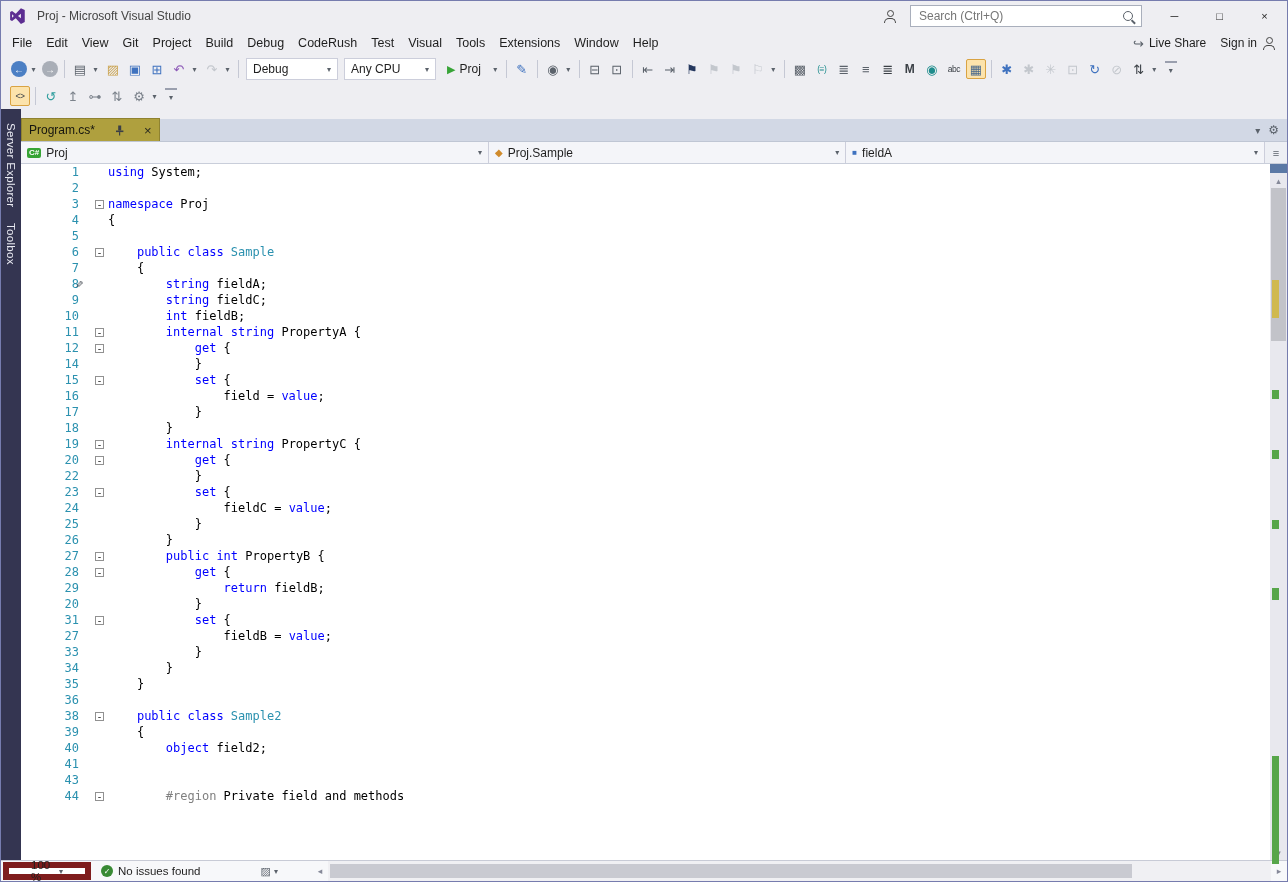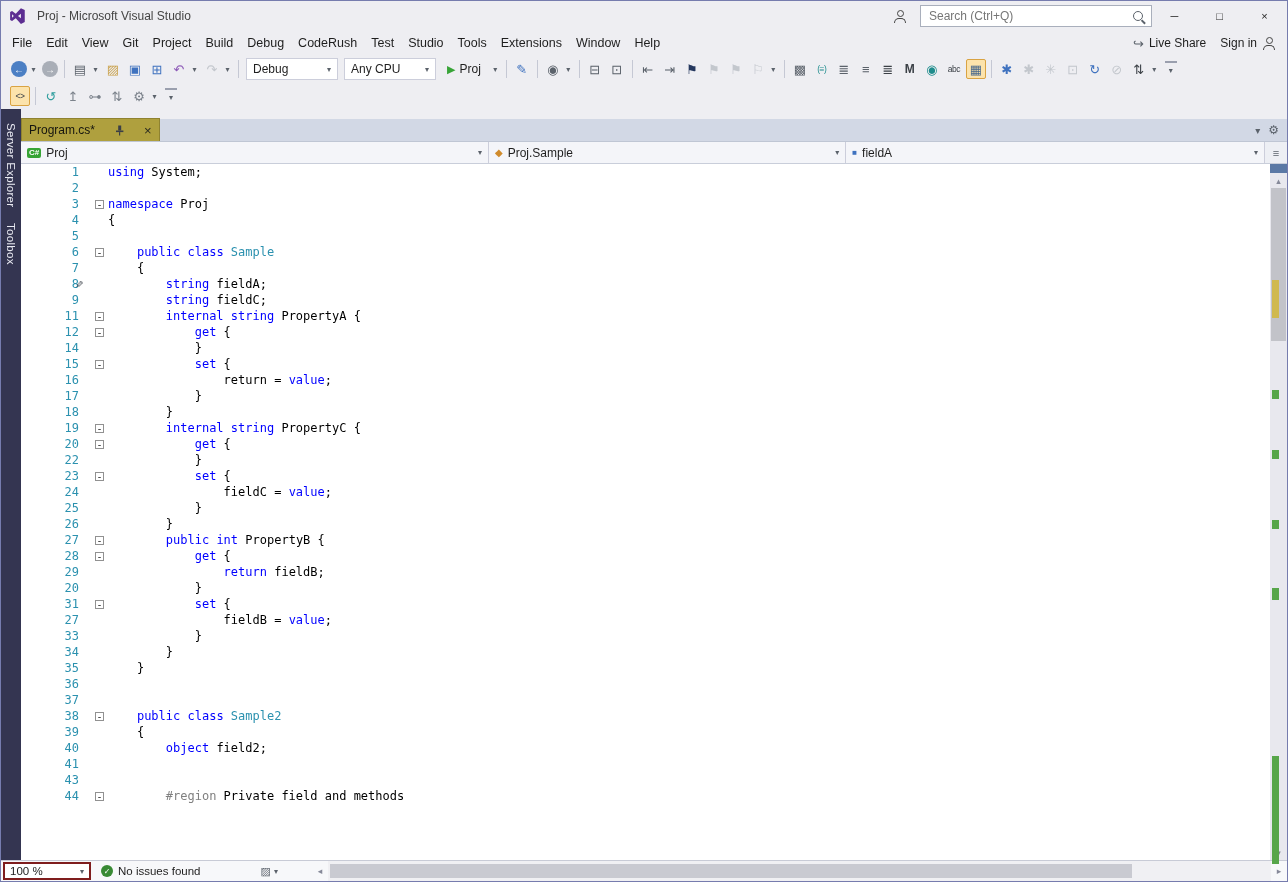--- a/index.html
+++ b/index.html
@@ -5,21 +5,21 @@
   html,body{margin:0;padding:0;background:#fff;}
   body{width:1288px;height:882px;overflow:hidden;font-family:"Liberation Sans",sans-serif;-webkit-font-smoothing:antialiased;}
   .window{width:1286px;height:880px;border:1px solid #767CAE;background:#EEEEF2;display:flex;flex-direction:column;box-sizing:content-box;}
 
   
   .titlebar{height:30px;display:flex;align-items:center;flex:none;}
   .vs-logo{width:26px;height:24px;display:flex;align-items:center;justify-content:center;margin-left:4px;}
   .title-text{font-size:12px;color:#444;margin-left:6px;white-space:nowrap;}
   .title-spacer{flex:1;}
   .feedback{width:26px;height:22px;display:flex;align-items:center;justify-content:center;margin-right:8px;}
-  .search-box{width:218px;height:20px;background:#fff;border:1px solid #A9AFBC;display:flex;align-items:center;padding:0 6px;}
+  .search-box{width:218px;height:20px;background:#fff;border:1px solid #A9AFBC;display:flex;align-items:center;padding:0 6px;margin-right:10px;}
   .search-box input{border:none;outline:none;flex:1;font-size:12px;color:#333;font-family:"Liberation Sans",sans-serif;background:transparent;}
   .search-box input::placeholder{color:#767676;}
   .mag{width:8px;height:8px;border:1.5px solid #5B626B;border-radius:50%;position:relative;flex:none;margin-right:2px;}
   .mag::after{content:"";position:absolute;width:5px;height:1.5px;background:#5B626B;transform:rotate(45deg);right:-4px;bottom:-2px;}
   .win-btns{display:flex;height:30px;}
   .win-btn{width:45px;height:30px;display:flex;align-items:center;justify-content:center;font-size:11px;color:#1E1E1E;cursor:default;}
 
   
   .menubar{height:24px;display:flex;align-items:center;padding-left:4px;flex:none;font-size:12.5px;color:#1E1E1E;}
   .menu-item{padding:3px 7px;white-space:nowrap;}
@@ -94,21 +94,21 @@
   
   .v-scrollbar{width:17px;flex:none;background:#E8E8EE;display:flex;flex-direction:column;}
   .scroll-grip{height:9px;background:#5B79A5;flex:none;}
   .scroll-arrow{height:15px;display:flex;align-items:center;justify-content:center;font-size:9px;color:#868999;flex:none;}
   .scroll-track{flex:1;position:relative;}
   .scroll-thumb{position:absolute;left:1px;right:1px;background:#C2C3C9;}
   .scroll-mark{position:absolute;left:2px;width:7px;}
 
   
   .statusbar{height:20px;background:#F7F8FA;border-top:1px solid #C8CBD6;display:flex;align-items:center;flex:none;font-size:11.5px;color:#1E1E1E;}
-  .zoom-combo{width:88px;height:18px;background:#fff;border:2px solid #7f1d1d;display:flex;align-items:center;justify-content:space-between;padding:0 5px;margin-left:2px;box-sizing:border-box;}
+  .zoom-combo{width:88px;height:18px;background:#fff;border:6px solid #7f1d1d;display:flex;align-items:center;justify-content:space-between;padding:0 22px;margin-left:2px;box-sizing:border-box;}
   .zoom-caret{font-size:8px;color:#5B626B;}
   .issues{display:flex;align-items:center;gap:5px;margin-left:10px;}
   .ok-circle{width:12px;height:12px;border-radius:50%;background:#388A34;color:#fff;font-size:8px;display:flex;align-items:center;justify-content:center;}
   .sb-filter{display:flex;align-items:center;gap:3px;margin-left:60px;color:#5B626B;font-size:11px;}
   .sb-filter .zoom-caret{font-size:8px;}
   .h-scrollbar{flex:1;display:flex;align-items:center;margin-left:34px;height:100%;}
   .h-arrow{width:16px;text-align:center;font-size:9px;color:#868999;}
   .h-track{flex:1;height:100%;position:relative;background:#F0F0F3;}
   .h-thumb{position:absolute;top:3px;bottom:3px;left:2px;width:85%;background:#C9CAD1;}
 </style>
@@ -143,21 +143,21 @@
     <div style="display:flex;">
         <div class="menu-item">File</div>
         <div class="menu-item">Edit</div>
         <div class="menu-item">View</div>
         <div class="menu-item">Git</div>
         <div class="menu-item">Project</div>
         <div class="menu-item">Build</div>
         <div class="menu-item">Debug</div>
         <div class="menu-item">CodeRush</div>
         <div class="menu-item">Test</div>
-        <div class="menu-item">Studio</div>
+        <div class="menu-item">Visual</div>
         <div class="menu-item">Tools</div>
         <div class="menu-item">Extensions</div>
         <div class="menu-item">Window</div>
         <div class="menu-item">Help</div>
       </div>
     <div class="menu-right">
       <div class="live-share">
         <span class="ls-icon">↪</span>
         <span>Live Share</span>
       </div>
@@ -348,20 +348,26 @@
               <div class="fold"></div>
               <div class="codecell"><span class="tk-p">        </span><span class="tk-k">string</span><span class="tk-p"> fieldA;</span></div>
             </div>
             <div class="ed-line">
               <div class="ln">9</div>
               <div class="gut"></div>
               <div class="fold"></div>
               <div class="codecell"><span class="tk-p">        </span><span class="tk-k">string</span><span class="tk-p"> fieldC;</span></div>
             </div>
             <div class="ed-line">
+              <div class="ln">10</div>
+              <div class="gut"></div>
+              <div class="fold"></div>
+              <div class="codecell"><span class="tk-p">        </span><span class="tk-k">int</span><span class="tk-p"> fieldB;</span></div>
+            </div>
+            <div class="ed-line">
               <div class="ln">11</div>
               <div class="gut"></div>
               <div class="fold">
                 <span class="fold-box">-</span>
               </div>
               <div class="codecell"><span class="tk-p">        </span><span class="tk-k">internal</span><span class="tk-p"> </span><span class="tk-k">string</span><span class="tk-p"> PropertyA {</span></div>
             </div>
             <div class="ed-line">
               <div class="ln">12</div>
               <div class="gut"></div>
@@ -381,21 +387,21 @@
               <div class="gut"></div>
               <div class="fold">
                 <span class="fold-box">-</span>
               </div>
               <div class="codecell"><span class="tk-p">            </span><span class="tk-k">set</span><span class="tk-p"> {</span></div>
             </div>
             <div class="ed-line">
               <div class="ln">16</div>
               <div class="gut"></div>
               <div class="fold"></div>
-              <div class="codecell"><span class="tk-p">                return = </span><span class="tk-k">value</span><span class="tk-p">;</span></div>
+              <div class="codecell"><span class="tk-p">                field = </span><span class="tk-k">value</span><span class="tk-p">;</span></div>
             </div>
             <div class="ed-line">
               <div class="ln">17</div>
               <div class="gut"></div>
               <div class="fold"></div>
               <div class="codecell"><span class="tk-p">            }</span></div>
             </div>
             <div class="ed-line">
               <div class="ln">18</div>
               <div class="gut"></div>
@@ -505,26 +511,20 @@
               <div class="codecell"><span class="tk-p">        }</span></div>
             </div>
             <div class="ed-line">
               <div class="ln">35</div>
               <div class="gut"></div>
               <div class="fold"></div>
               <div class="codecell"><span class="tk-p">    }</span></div>
             </div>
             <div class="ed-line">
               <div class="ln">36</div>
-              <div class="gut"></div>
-              <div class="fold"></div>
-              <div class="codecell"></div>
-            </div>
-            <div class="ed-line">
-              <div class="ln">37</div>
               <div class="gut"></div>
               <div class="fold"></div>
               <div class="codecell"></div>
             </div>
             <div class="ed-line">
               <div class="ln">38</div>
               <div class="gut"></div>
               <div class="fold">
                 <span class="fold-box">-</span>
               </div>

